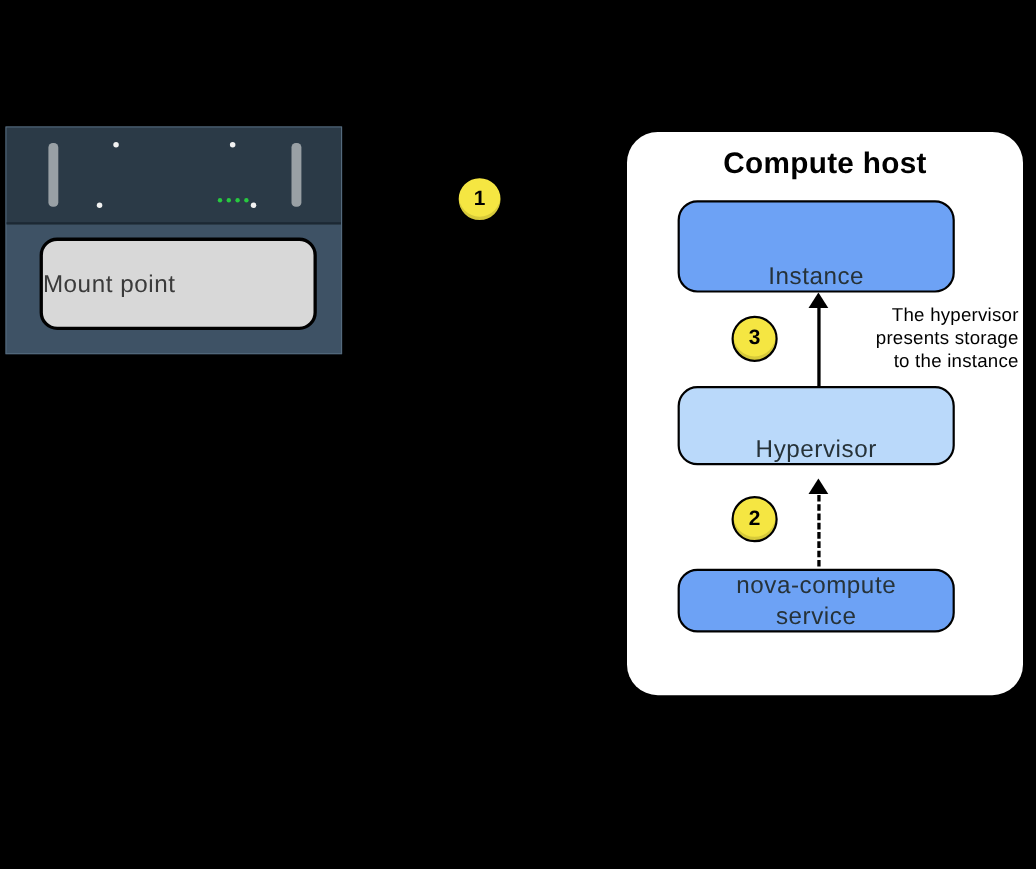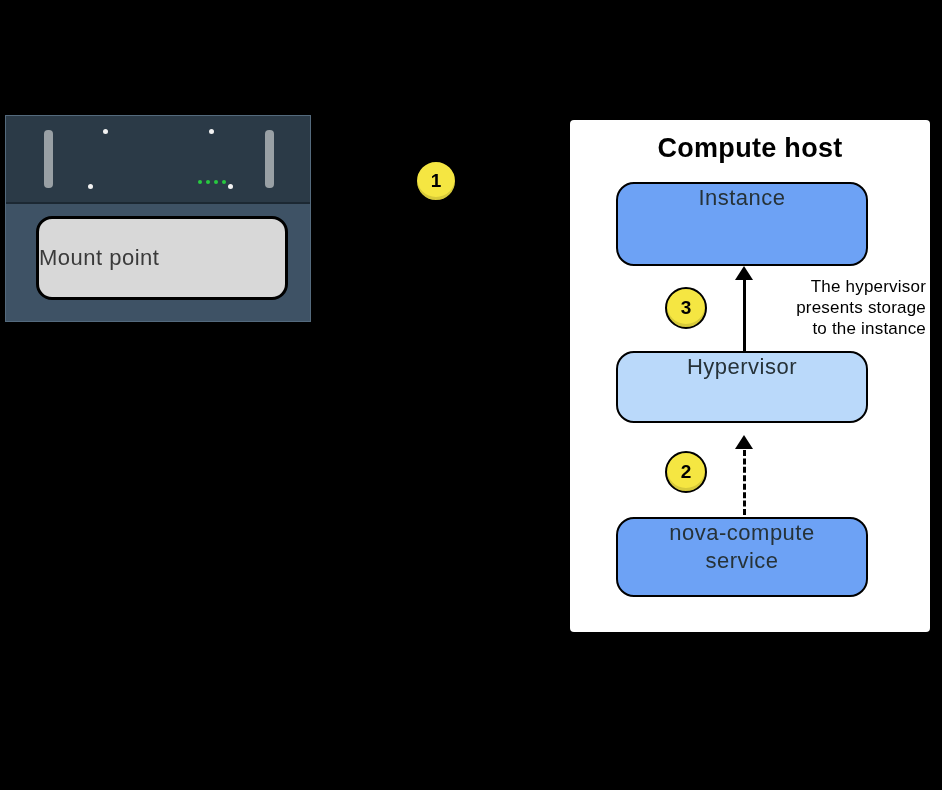--- a/index.html
+++ b/index.html
@@ -58,38 +58,38 @@
     box-shadow:inset 0 -3px 0 rgba(0,0,0,.12);
   }
   .badge-1{left:415px;top:160px;}
   .badge-2{left:95px;top:331px;}
   .badge-3{left:95px;top:167px;}
 
   
   .panel{
     position:absolute;left:570px;top:120px;width:360px;height:512px;
     background:var(--panel-bg,#fff);
-    border-radius:4px;
+    border-radius:28px;
     box-sizing:border-box;
   }
   .panel-title{
     position:absolute;top:13px;left:0;right:0;text-align:center;
     font-size:27px;font-weight:bold;color:#000;letter-spacing:.3px;
   }
   .node{
     position:absolute;left:46px;width:252px;
     border:2px solid #000;border-radius:18px;
-    display:flex;align-items:flex-start;justify-content:center;
+    display:flex;align-items:flex-end;justify-content:center;
     font-size:22px;color:#263238;text-align:center;
     white-space:pre-line;line-height:1.25;letter-spacing:.5px;
     box-sizing:border-box;
   }
   .node-instance{top:62px;height:84px;background:var(--box-blue,#6da2f5);}
   .node-hypervisor{top:231px;height:72px;background:var(--box-light-blue,#bad9fa);}
-  .node-nova{top:397px;height:80px;background:var(--box-blue,#6da2f5);}
+  .node-nova{top:397px;height:58px;background:var(--box-blue,#6da2f5);}
 
   
   .arrow-line-solid{
     position:absolute;left:173px;top:160px;width:3px;height:71px;background:#000;
   }
   .arrow-line-dashed{
     position:absolute;left:173px;top:330px;width:0;height:65px;
     border-left:3px dashed #000;
   }
   .arrow-head{

